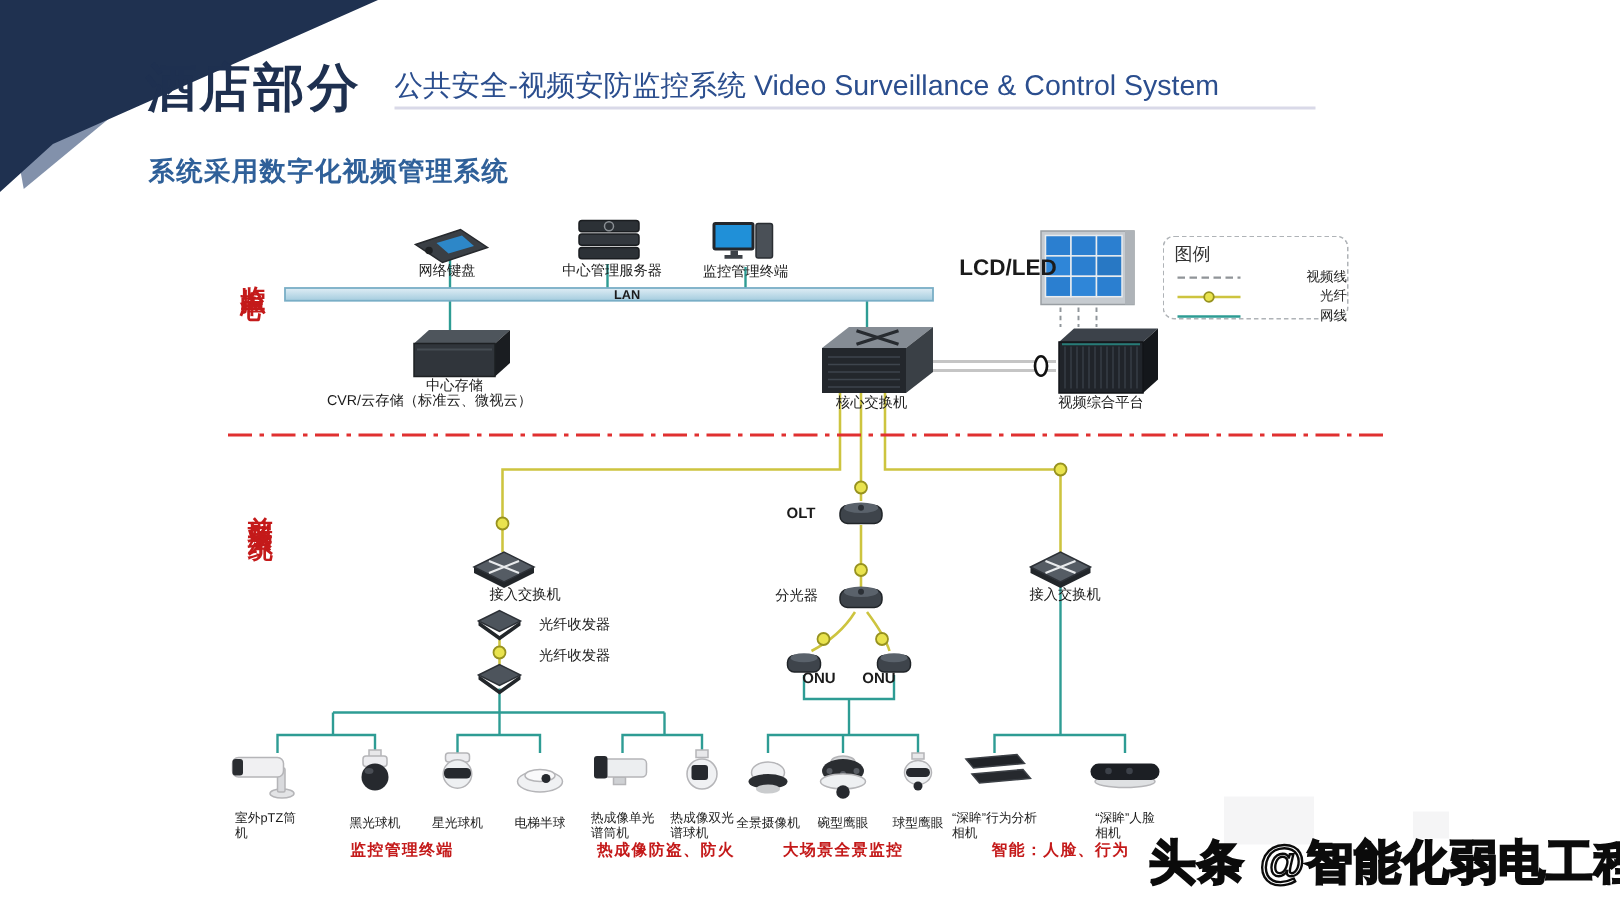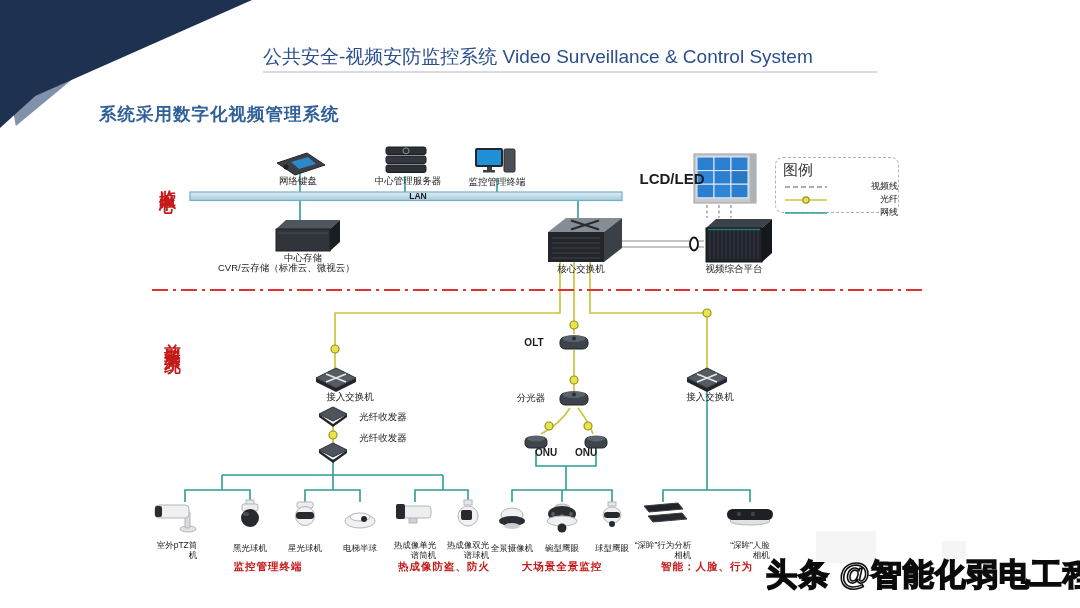--- a/index.html
+++ b/index.html
@@ -15,46 +15,47 @@
   .main-title{position:absolute;left:263px;top:44px;font-size:19px;font-weight:400;
               color:#2B4E8E;z-index:4;white-space:nowrap;}
   .title-rule{position:absolute;left:263px;top:71px;width:614px;height:2px;background:#D9D9E8;z-index:4;}
   .subtitle{position:absolute;left:99px;top:102px;font-size:17.5px;font-weight:700;
             color:#2F6099;letter-spacing:1px;}
   
   .lbl{position:absolute;transform:translateX(-50%);font-size:9.5px;color:#1b1b1b;
        text-align:left;white-space:pre-line;line-height:1.15;z-index:6;}
   .b{font-weight:700;}
   .cam{position:absolute;transform:translateX(-50%);font-size:8.5px;color:#1b1b1b;
-       text-align:right;white-space:pre-line;line-height:1.2;z-index:6;}
+       text-align:left;white-space:pre-line;line-height:1.2;z-index:6;}
   .cap{position:absolute;transform:translateX(-50%);font-size:10.5px;font-weight:700;
        color:#C41A1A;letter-spacing:1px;white-space:nowrap;z-index:6;}
   .zone{position:absolute;writing-mode:vertical-rl;text-orientation:upright;font-weight:800;
         color:#C41A1A;z-index:6;}
   .zone-top{left:157px;top:177px;font-size:16.5px;letter-spacing:2px;}
   .zone-bottom{left:162px;top:331px;font-size:16.5px;letter-spacing:3px;}
   
   .legend{position:absolute;left:775px;top:157px;width:124px;height:56px;border:1.6px dashed #AFB3B7;
           border-radius:8px;background:#fff;z-index:6;padding:3px 0 0 7px;box-sizing:border-box;}
-  .legend-title{font-size:15px;color:#333;}
+  .legend-title{font-size:12px;color:#333;}
   .legend-row{display:flex;align-items:center;gap:6px;height:13px;justify-content:space-between;}
   .legend-row .txt{font-size:9px;color:#222;}
   
   .wm{position:absolute;left:766px;top:554px;font-size:31px;font-weight:700;color:#fff;
       -webkit-text-stroke:1.6px #0b0b0b;letter-spacing:1px;z-index:9;white-space:nowrap;}
   .patch{position:absolute;background:#F2F2F4;opacity:.8;z-index:1;}
   svg{position:absolute;left:0;top:0;z-index:5;}
 </style>
 </head>
 <body>
 
 <div id="slide">
 
   <div class="tri-light"></div>
   <div class="tri-navy"></div>
+  <div class="section-label">酒店部分</div>
   <div class="main-title"><span>公共安全-视频安防监控系统</span> <span>Video Surveillance &amp; Control System</span></div>
   <div class="title-rule"></div>
   <div class="subtitle">系统采用数字化视频管理系统</div>
 
   <div class="patch" style="left:816px;top:531px;width:60px;height:32px;"></div>
   <div class="patch" style="left:942px;top:541px;width:24px;height:18px;"></div>
 
   <svg width="1080" height="608" viewBox="0 0 1080 608">
     <defs>
       <linearGradient id="busGrad" x1="0" y1="0" x2="0" y2="1">

